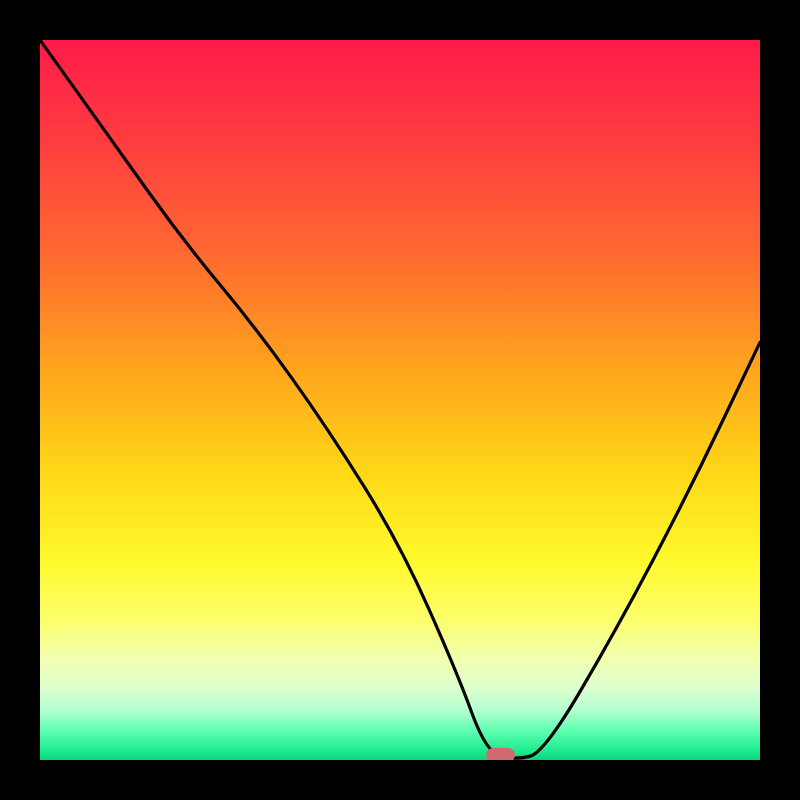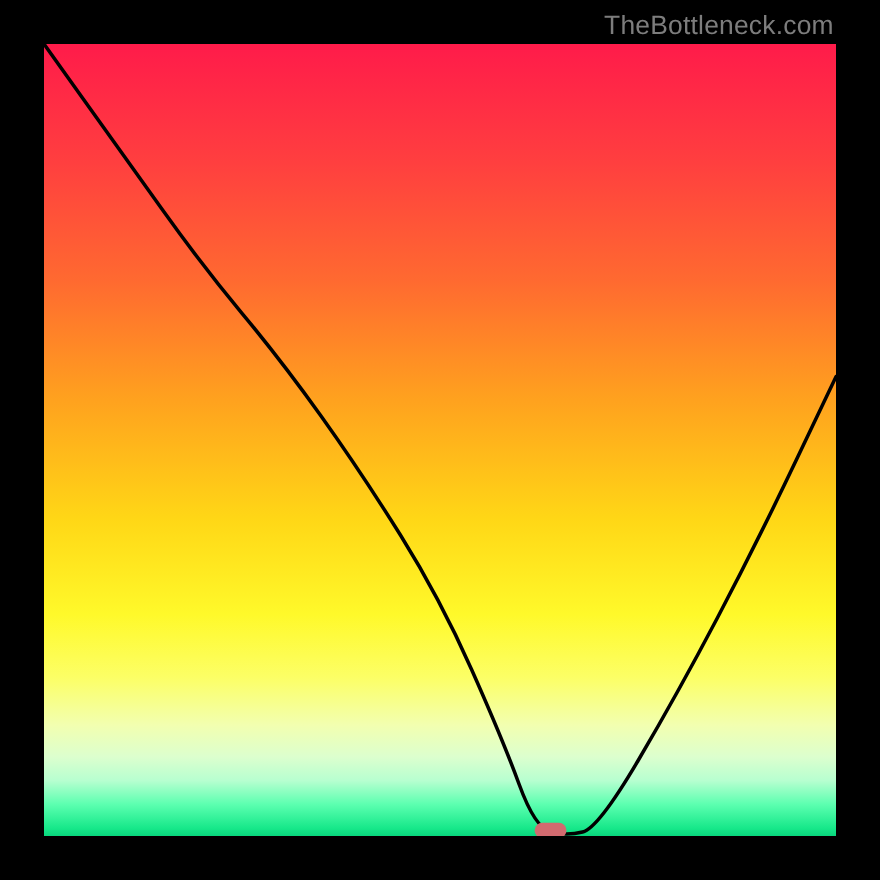--- a/index.html
+++ b/index.html
@@ -48,21 +48,20 @@
     position: absolute;
     background: #d16a6f;
     border-radius: 8px;
   }
 </style>
 </head>
 <body>
 
 <div class="chart-container">
 
-  <div class="watermark">TheBottleneck.com</div>
 
   <div class="plot-area">
 
     <div class="gradient-bg" id="grad" style="background: linear-gradient(rgb(255, 27, 74) 0%, rgb(255, 63, 63) 15%, rgb(255, 106, 48) 30%, rgb(255, 162, 30) 45%, rgb(255, 215, 22) 60%, rgb(255, 249, 42) 72%, rgb(252, 255, 102) 80%, rgb(242, 255, 176) 86%, rgb(220, 255, 206) 90%, rgb(183, 255, 208) 93%, rgb(92, 255, 176) 96%, rgb(23, 232, 138) 99%, rgb(9, 214, 125) 100%);"></div>
 
     <svg class="curve-svg" viewBox="0 0 720 720" preserveAspectRatio="none">
       <path id="curvePath" d="M 0.0 0.0 Q 0.0 0.0 36.0 50.4 Q 72.0 100.8 108.0 151.2 Q 144.0 201.6 180.0 244.8 Q 216.0 288.0 252.0 338.4 Q 288.0 388.8 324.0 446.4 Q 360.0 504.0 388.8 568.8 Q 417.6 633.6 432.0 673.2 Q 446.4 712.8 460.8 716.4 Q 475.2 720.0 489.6 716.4 Q 504.0 712.8 540.0 651.6 Q 576.0 590.4 612.0 522.0 Q 648.0 453.6 684.0 378.0 T 720.0 302.4" fill="none" stroke="#000" stroke-width="3.2" stroke-linecap="round" stroke-linejoin="round"></path>
     </svg>
 
     <div class="marker" id="marker" style="left: 446.4px; width: 28.8px; height: 14px; bottom: -2px;"></div>

